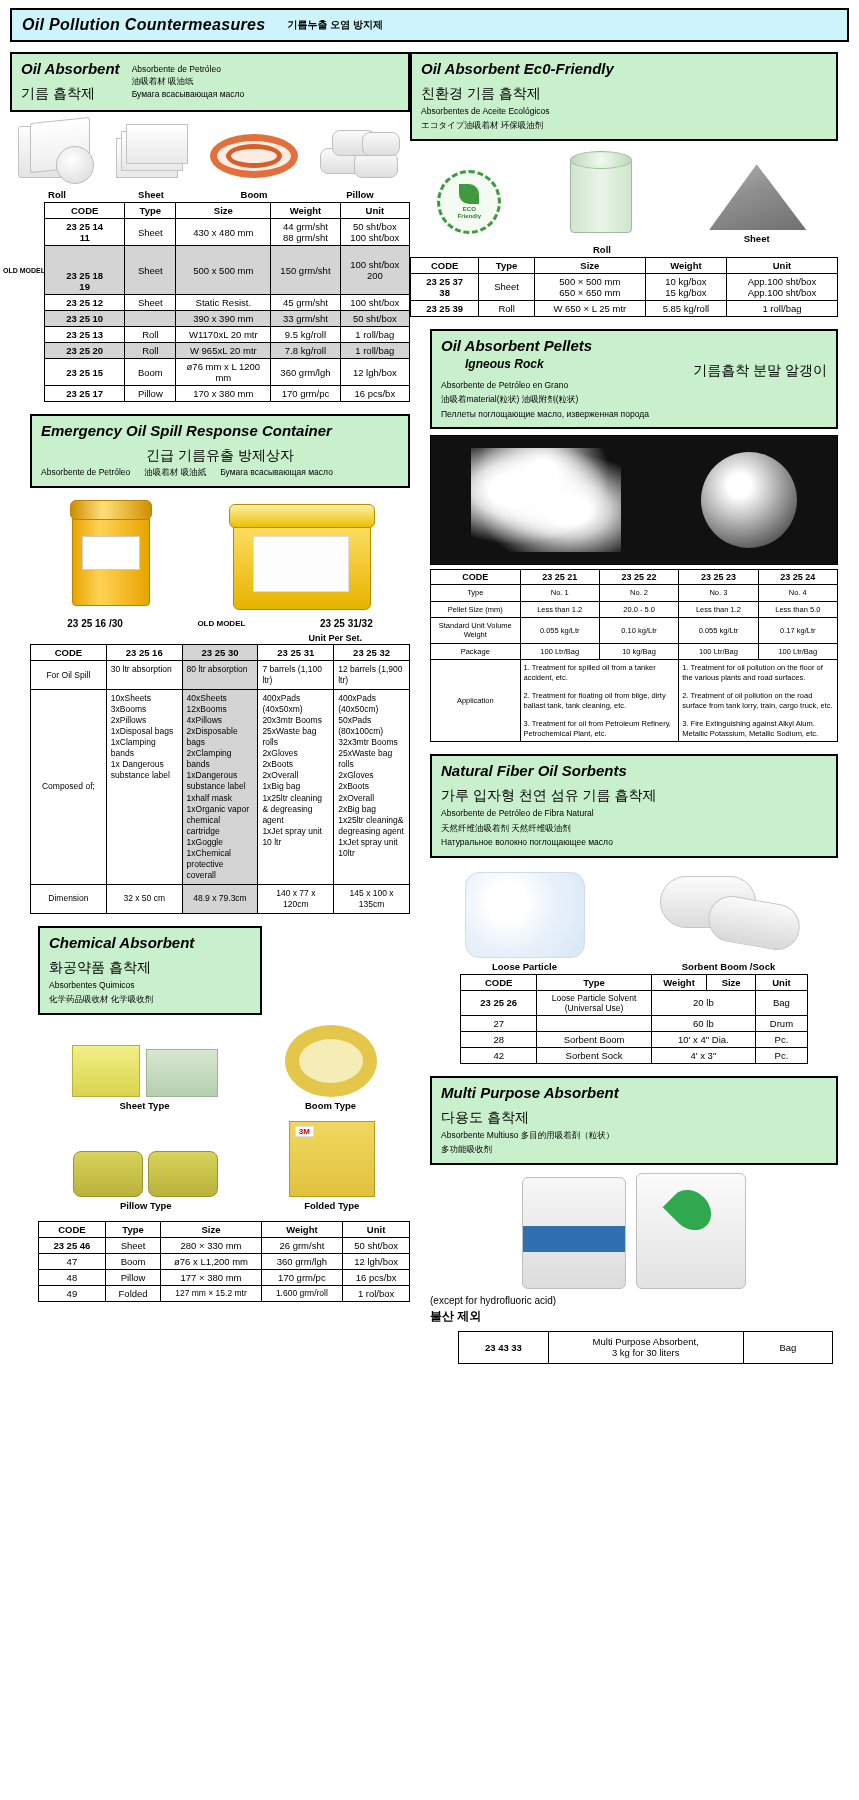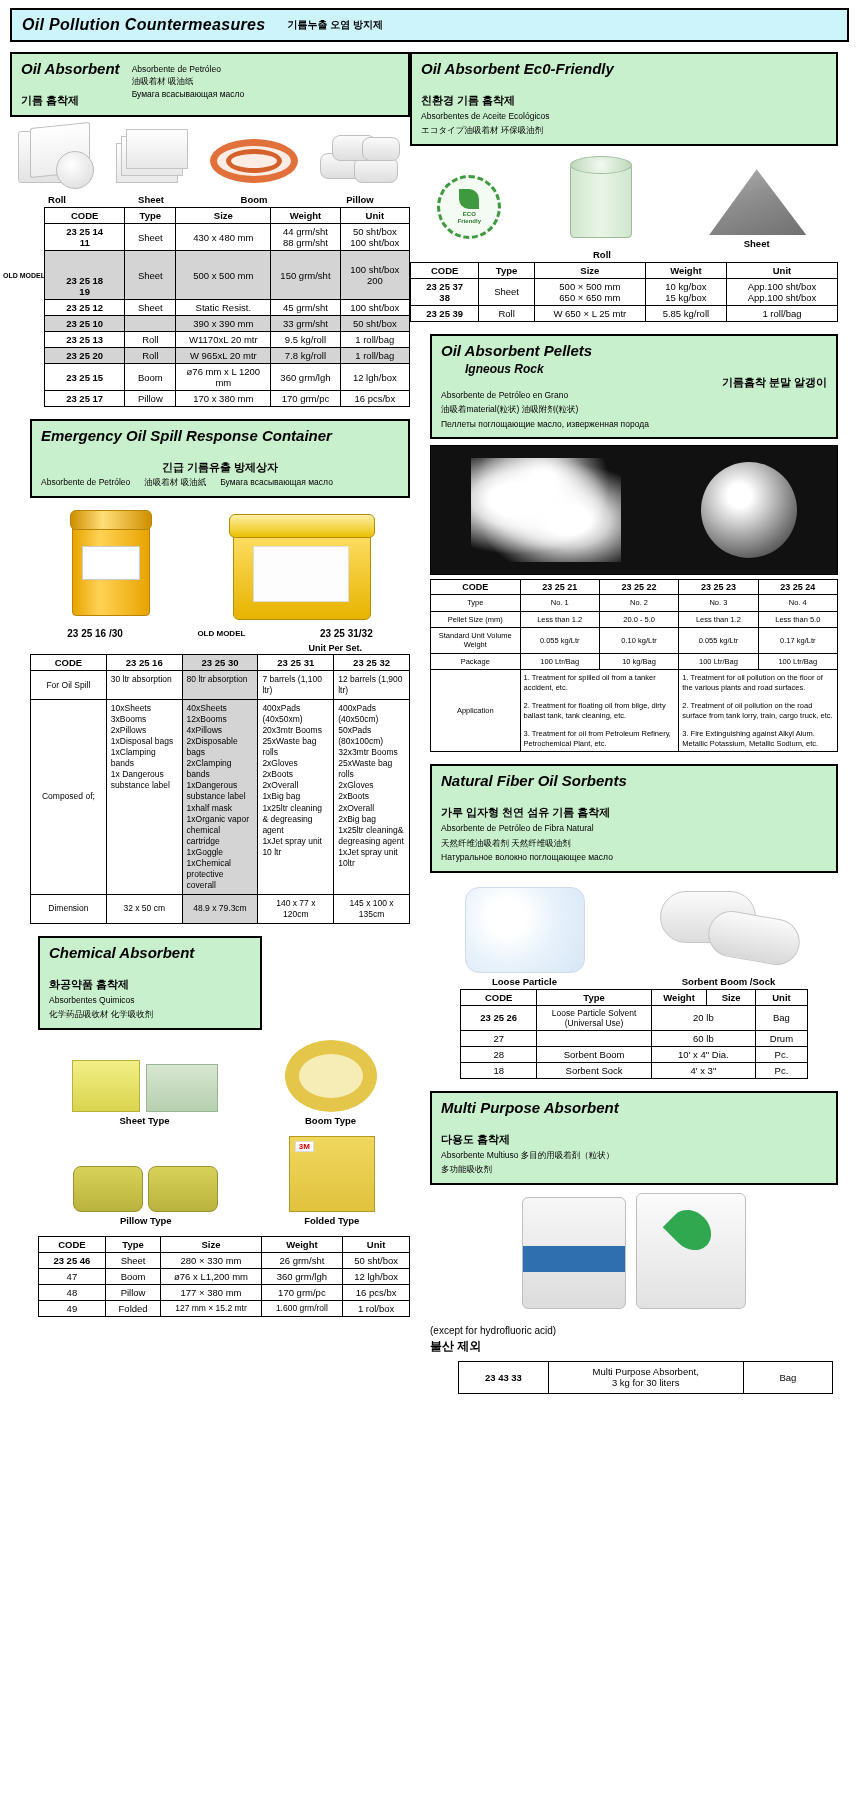--- a/index.html
+++ b/index.html
@@ -30,21 +30,21 @@
   .colL { width: 400px; }
   .colR { width: 428px; }
 
   
   .ghead {
     border: 2px solid #000;
     background: #c9f0cd;
     padding: 6px 9px 7px 9px;
   }
   .ghead .en { font-style: italic; font-weight: bold; font-size: 15px; }
-  .ghead .kr { font-weight: bold; font-size: 11px; margin-top: 16px; }
+  .ghead .kr { font-weight: normal; font-size: 14px; margin-top: 8px; }
   .ghead .sub { font-size: 8.5px; margin-top: 3px; line-height: 1.35; }
   .ghead .subrow { display: flex; gap: 14px; font-size: 8.5px; margin-top: 2px; }
   .ghead.two { display: flex; gap: 12px; align-items: flex-start; }
   .ghead.two .left { flex: 0 0 auto; }
   .ghead.two .right { font-size: 8.5px; line-height: 1.45; padding-top: 3px; }
 
   
   .art-row { display: flex; align-items: flex-end; justify-content: space-around; margin: 8px 0 2px 0; }
   .art { text-align: center; }
   .cap { font-size: 9.5px; font-weight: bold; margin-top: 3px; }
@@ -116,21 +116,21 @@
   table td, table th { border: 1px solid #000; padding: 2px 3px; text-align: center; vertical-align: middle; }
   .tbl-code { font-weight: bold; }
   .shade { background: #d4d4d4; }
   .small { font-size: 8.5px; }
   .xsmall { font-size: 8px; }
 
   .oldmodel-lbl { position: relative; }
   .oldmodel-tag { position: absolute; left: -42px; top: 50%; transform: translateY(-50%); font-size: 7px; font-weight: bold; white-space: nowrap; }
 
   .sec { margin-top: 12px; padding-left: 20px; }
-  .note { font-size: 10px; margin-top: 16px; }
+  .note { font-size: 10px; margin-top: 6px; }
 
   .composed-tbl td { vertical-align: top; text-align: left; font-size: 8.5px; line-height: 1.3; padding: 3px 4px; }
   .composed-tbl td.ctr { text-align: center; vertical-align: middle; }
   .composed-tbl th { font-size: 9.5px; }
 
   .app-tbl td { font-size: 7.5px; text-align: left; line-height: 1.25; vertical-align: top; padding: 3px; }
   .app-tbl td.c { text-align: center; vertical-align: middle; }
   .app-tbl th { font-size: 9px; }
 
   .imgcaprow { display:flex; justify-content: space-around; font-size: 10px; font-weight: bold; margin-top: 4px;}
@@ -629,21 +629,21 @@
               <td colspan="2">60 lb</td>
               <td>Drum</td>
             </tr>
             <tr>
               <td>28</td>
               <td>Sorbent Boom</td>
               <td colspan="2">10' x 4" Dia.</td>
               <td>Pc.</td>
             </tr>
             <tr>
-              <td>18</td>
+              <td>42</td>
               <td>Sorbent Sock</td>
               <td colspan="2">4' x 3"</td>
               <td>Pc.</td>
             </tr>
           </tbody>
             </table>
         </div>
       </div>
 
       <div class="sec">

